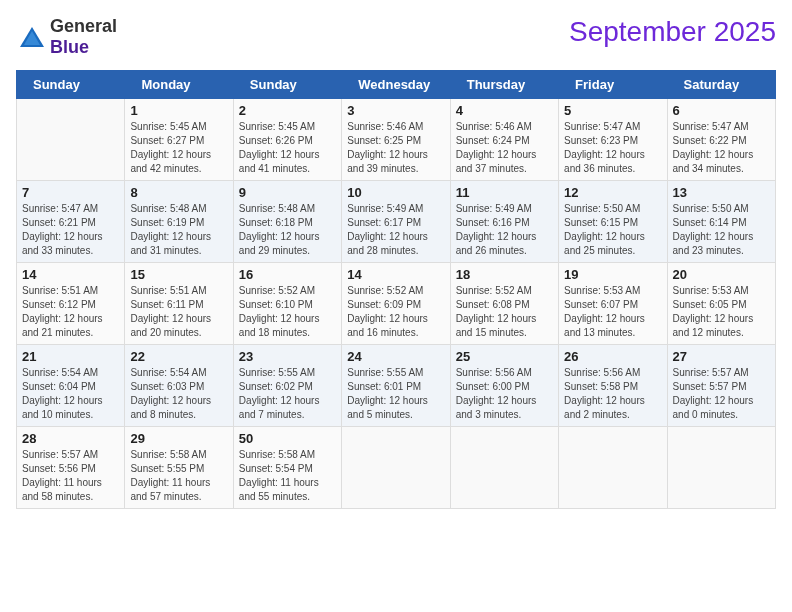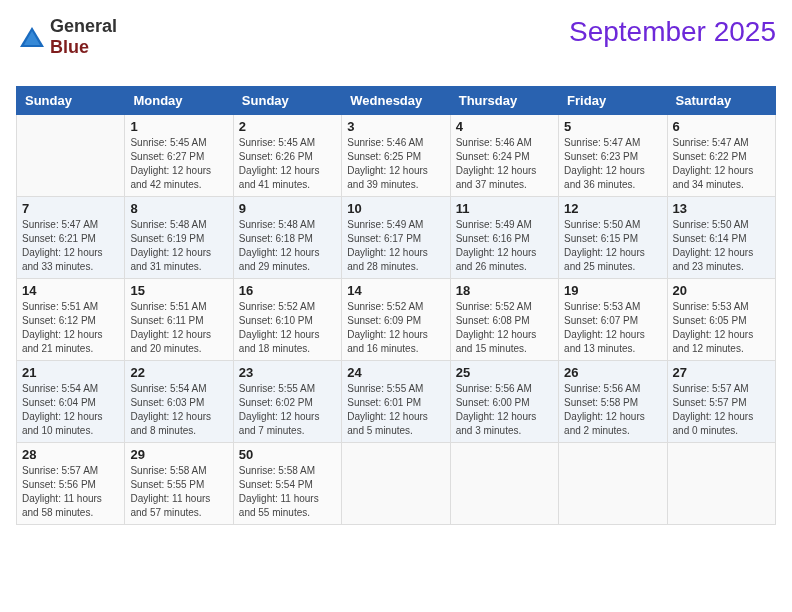--- a/index.html
+++ b/index.html
@@ -7,21 +7,21 @@
       font-family: Arial, sans-serif;
       background: #fff;
       width: 792px;
       min-height: 612px;
       padding: 16px;
     }
     .header-area {
       display: flex;
       justify-content: space-between;
       align-items: flex-start;
-      margin-bottom: 28px;
+      margin-bottom: 12px;
     }
     .logo {
       display: flex;
       align-items: center;
     }
     .logo-icon {
       width: 28px;
       height: 24px;
       margin-left: 2px;
     }
@@ -40,21 +40,21 @@
     .calendar {
       width: 100%;
       border-collapse: collapse;
       border: 1px solid #ccc;
     }
     .calendar th {
       background-color: #2962b0;
       color: #fff;
       font-size: 13px;
       font-weight: bold;
-      padding: 6px 8px;
+      padding: 6px 16px;
       text-align: left;
       border: 1px solid #2962b0;
       margin-left: 18px;
     }
     .calendar td {
       vertical-align: top;
       padding: 4px 5px;
       border: 1px solid #ddd;
       font-size: 10.5px;
       color: #333;
@@ -89,21 +89,21 @@
 
 <div class="header-area">
   <div class="logo">
     <svg class="logo-icon" viewBox="0 0 28 24" xmlns="http://www.w3.org/2000/svg">
       <polygon points="14,2 26,22 2,22" fill="#1a6bbf"></polygon>
       <polygon points="14,6 22,20 6,20" fill="#4a9de8" opacity="0.6"></polygon>
     </svg>
     <div style="margin-left:4px;">
       <div>
         <span style="font-size:18px;font-weight:bold;color:#333;">General</span><br>
-        <span style="font-size:18px;font-weight:bold;color:#7f1d1d;">Blue</span>
+        <span style="font-size:18px;font-weight:bold;color:#4c1d95;">Blue</span>
       </div>
     </div>
   </div>
   <div class="title-area">
     <div class="month-title">September 2025</div>
   </div>
 </div>
 
 <table class="calendar">
   <thead>

